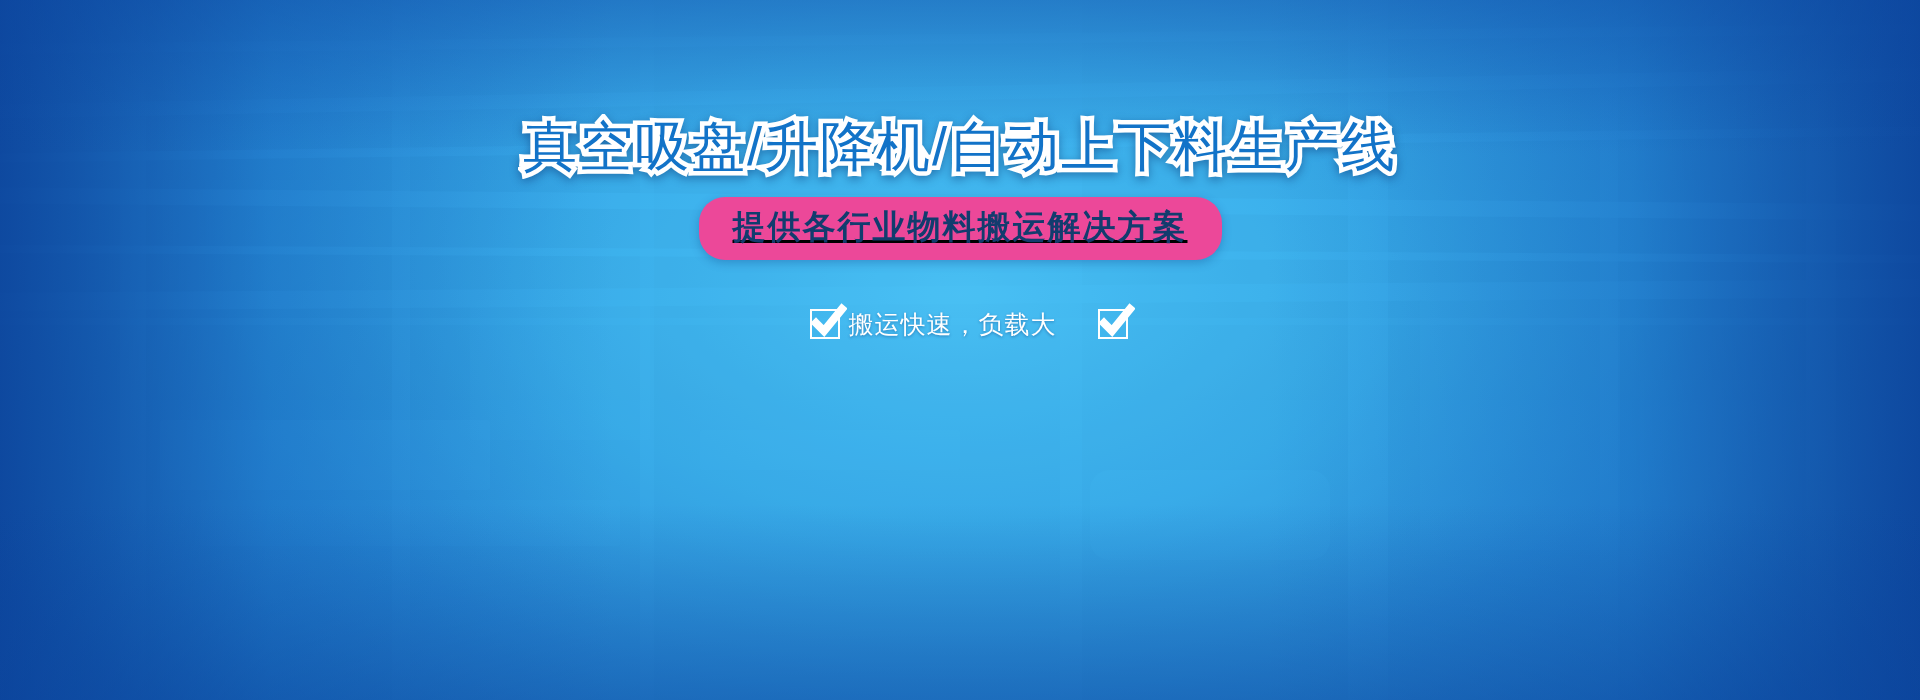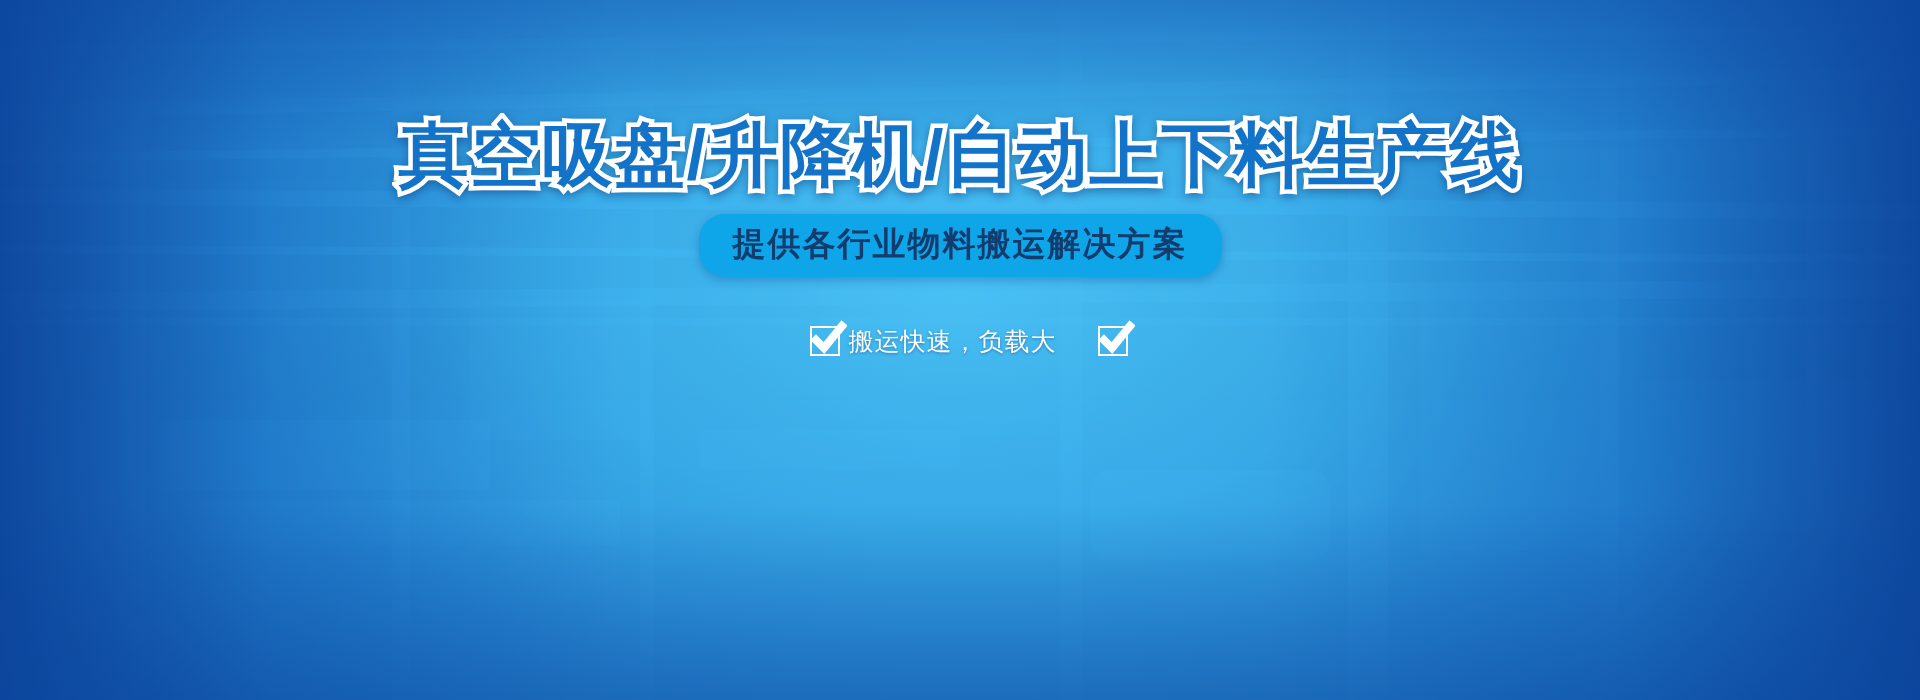--- a/index.html
+++ b/index.html
@@ -61,38 +61,39 @@
   .edge{position:absolute;inset:0;
     background:linear-gradient(90deg, rgba(9,60,150,.80) 0%, rgba(13,86,180,.34) 14%, rgba(0,0,0,0) 32%, rgba(0,0,0,0) 66%, rgba(13,86,180,.34) 85%, rgba(9,60,150,.80) 100%);}
   .vign{position:absolute;inset:0;
     background:linear-gradient(180deg, rgba(12,70,160,.42) 0%, rgba(0,0,0,0) 22%, rgba(0,0,0,0) 72%, rgba(10,66,155,.45) 100%);}
 
   
   .content{position:absolute;inset:0;display:flex;flex-direction:column;align-items:center;}
 
   .title{
     margin-top:118px;
-    font-size:70px;
-    font-weight:bold;
+    font-size:54px;
+    font-weight:normal;
     letter-spacing:2px;
     line-height:1.06;
     color:#1273c8;
     -webkit-text-stroke:9px #ffffff;
     paint-order:stroke fill;
     white-space:nowrap;
     filter:drop-shadow(0 3px 5px rgba(6,48,110,.45));
   }
 
   .pill{
     margin-top:22px;
-    background:#0ea5e9;
+    background:#ec4899;
     border-radius:26px;
     padding:10px 34px 13px;
     display:flex;align-items:center;justify-content:center;
     box-shadow:0 3px 10px rgba(8,52,120,.28);
+    text-decoration:underline;
   }
   .pill-text{
     font-size:33px;
     font-weight:bold;
     color:#123c6e;
     letter-spacing:2px;
     white-space:nowrap;
     line-height:1.2;
   }
 

